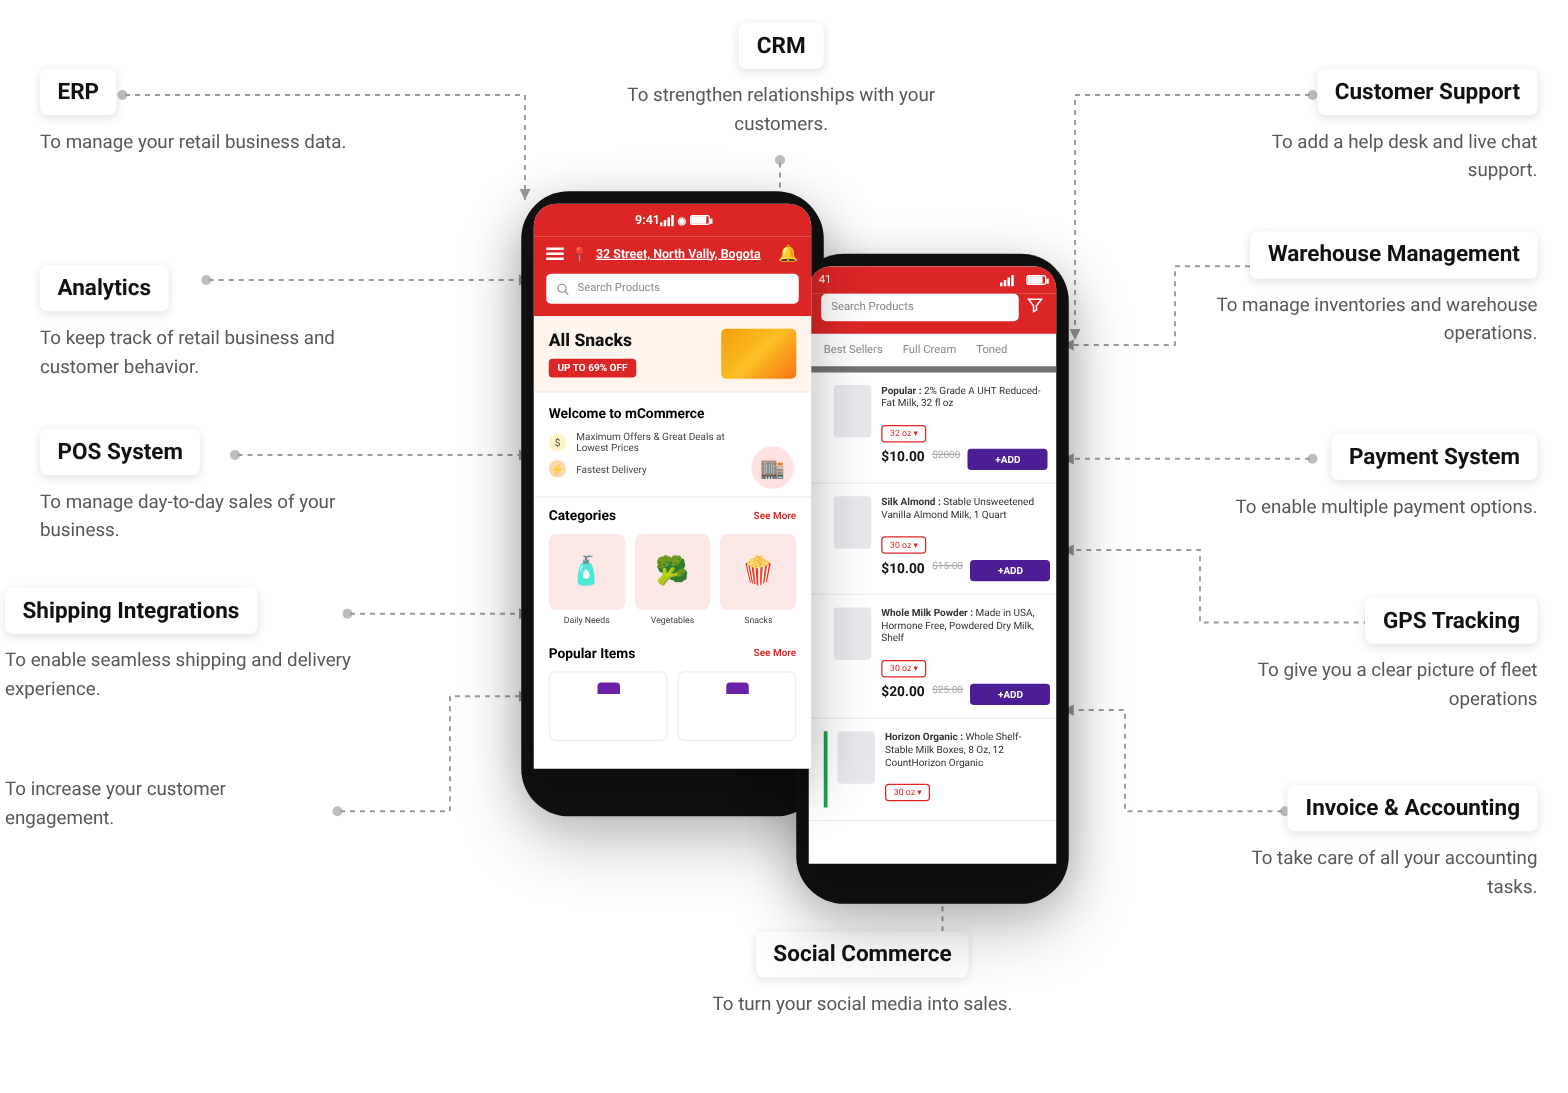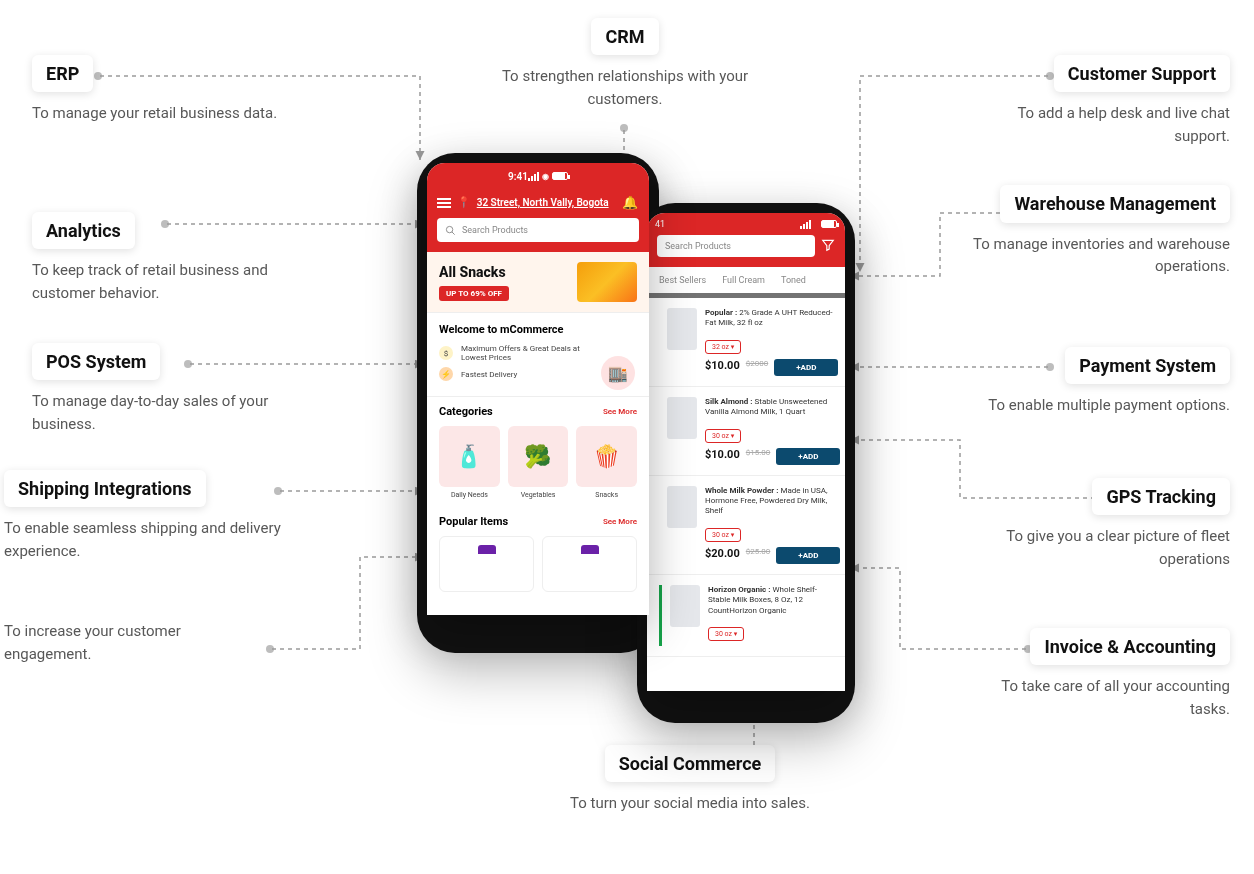--- a/index.html
+++ b/index.html
@@ -114,21 +114,21 @@
   .p2 .prod { display:flex; padding:10px 12px; border-bottom:1px solid #eee; gap:8px; }
   .p2 .prod .stripe { width:3px; background:#16a34a; }
   .p2 .prod .pthumb { width:30px; height:42px; background:#e5e7eb; border-radius:3px; flex-shrink:0; }
   .p2 .prod .pinfo { flex:1; }
   .p2 .prod .pname { font-size:8px; color:#333; line-height:1.3; margin-bottom:5px; }
   .p2 .prod .pname b { font-weight:700; }
   .p2 .prod .size { display:inline-block; border:1px solid #dc2626; color:#dc2626; font-size:7px; padding:2px 6px; border-radius:3px; margin-bottom:5px; }
   .p2 .prod .prow { display:flex; gap:6px; }
   .p2 .prod .price { font-size:11px; font-weight:700; color:#111; }
   .p2 .prod .oprice { font-size:8px; color:#aaa; text-decoration:line-through; }
-  .p2 .prod .addbtn { margin-left:auto; background:#0c4a6e; color:#fff; font-size:8px; font-weight:700; padding:4px 22px; border-radius:3px; }
+  .p2 .prod .addbtn { margin-left:auto; background:#4c1d95; color:#fff; font-size:8px; font-weight:700; padding:4px 22px; border-radius:3px; }
 
   .hamburger span { display:block; width:14px; height:2px; background:#fff; margin:2px 0; }
   .icons-sb { display:flex; gap:3px; align-items:center; }
   .signal { display:flex; gap:1px; align-items:flex-end; }
   .signal i { width:2px; background:#fff; }
   .signal i:nth-child(1){height:3px}.signal i:nth-child(2){height:5px}.signal i:nth-child(3){height:7px}.signal i:nth-child(4){height:9px}
   .batt { width:16px; height:8px; border:1px solid #fff; border-radius:2px; position:relative; }
   .batt::after{ content:''; position:absolute; right:-3px; top:2px; width:2px; height:4px; background:#fff; }
   .batt i { display:block; width:12px; height:6px; background:#fff; margin:0; }
 </style>

